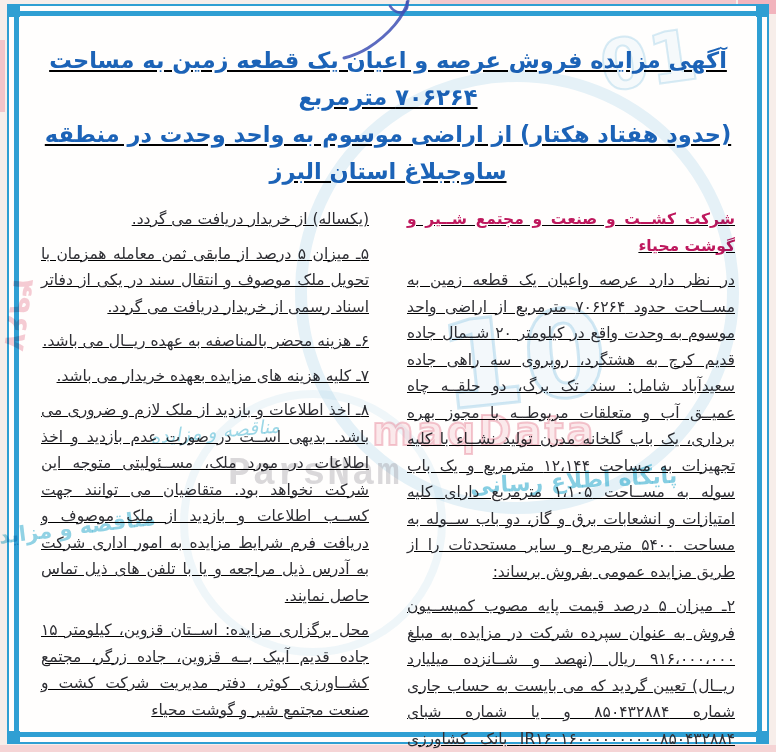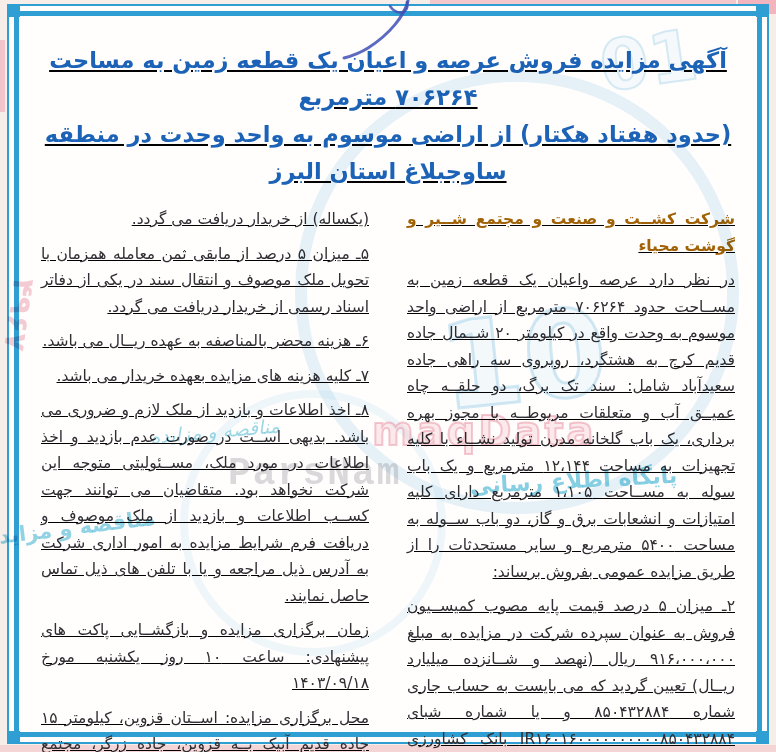--- a/index.html
+++ b/index.html
@@ -42,21 +42,21 @@
     letter-spacing:-0.2px;
   }
 
   
   .cols {
     direction:rtl; display:flex; gap:22px; margin-top:8px;
     position:relative; z-index:2;
   }
   .col { flex:1 1 0; color:#2e2e33; font-size:15.5px; line-height:26.5px; text-align:justify; }
   .col p { margin:8px; }
-  .bold { font-weight:bold; color:#a16207; }
+  .bold { font-weight:bold; color:#be185d; }
 
   
   .wm-layer { position:absolute; inset:0; z-index:3; pointer-events:none; mix-blend-mode:multiply; }
   .wm { position:absolute; white-space:nowrap; }
   .wm-circle-big {
     left:295px; top:70px; width:420px; height:420px; border-radius:50%;
     border:12px solid rgba(125,192,226,.20);
   }
   .wm-circle-sm {
     left:180px; top:390px; width:250px; height:250px; border-radius:50%;
@@ -117,21 +117,20 @@
           <p>۲ـ میزان ۵ درصد قیمت پایه مصوب کمیســیون فروش به عنوان سپرده شرکت در مزایده به مبلغ ۹۱۶،۰۰۰،۰۰۰ ریال (نهصد و شــانزده میلیارد ریــال) تعیین گردید که می بایست به حساب جاری شماره ۸۵۰۴۳۲۸۸۴ و یا شماره شبای IR۱۶۰۱۶۰۰۰۰۰۰۰۰۰۰۸۵۰۴۳۲۸۸۴ بانک کشاورزی شعبه آبیک به نام شرکت کشت و صنعت و مجتمع شیر و گوشت محیاء (سهامی خاص) واریز و رســیدآن به همراه پاکت پیشنهاد قیمت تحویل امور اداری شرکت گردد.</p>
 
         </div>
 
         <div class="col">
           <p>(یکساله) از خریدار دریافت می گردد.</p>
           <p>۵ـ میزان ۵ درصد از مابقی ثمن معامله همزمان با تحویل ملک موصوف و انتقال سند در یکی از دفاتر اسناد رسمی از خریدار دریافت می گردد.</p>
           <p>۶ـ هزینه محضر بالمناصفه به عهده ریــال می باشد.</p>
           <p>۷ـ کلیه هزینه های مزایده بعهده خریدار می باشد.</p>
           <p>۸ـ اخذ اطلاعات و بازدید از ملک لازم و ضروری می باشد. بدیهی اســت در صورت عدم بازدید و اخذ اطلاعات در مورد ملک، مســئولیتی متوجه این شرکت نخواهد بود. متقاضیان می توانند جهت کســب اطلاعات و بازدید از ملک موصوف و دریافت فرم شرایط مزایده به امور اداری شرکت به آدرس ذیل مراجعه و یا با تلفن های ذیل تماس حاصل نمایند.</p>
-          <p>زمان برگزاری مزایده و بازگشــایی پاکت های پیشنهادی: ساعت ۱۰ روز یکشنبه مورخ ۱۴۰۳/۰۹/۱۸</p>
           <p>محل برگزاری مزایده: اســتان قزوین، کیلومتر ۱۵ جاده قدیم آبیک بــه قزوین، جاده زرگر، مجتمع کشــاورزی کوثر، دفتر مدیریت شرکت کشت و صنعت مجتمع شیر و گوشت محیاء</p>
 
         </div>
 
       </div>
     </div>
   </div>
 
   <div class="wm-layer">
     <div class="wm wm-circle-big"></div>

